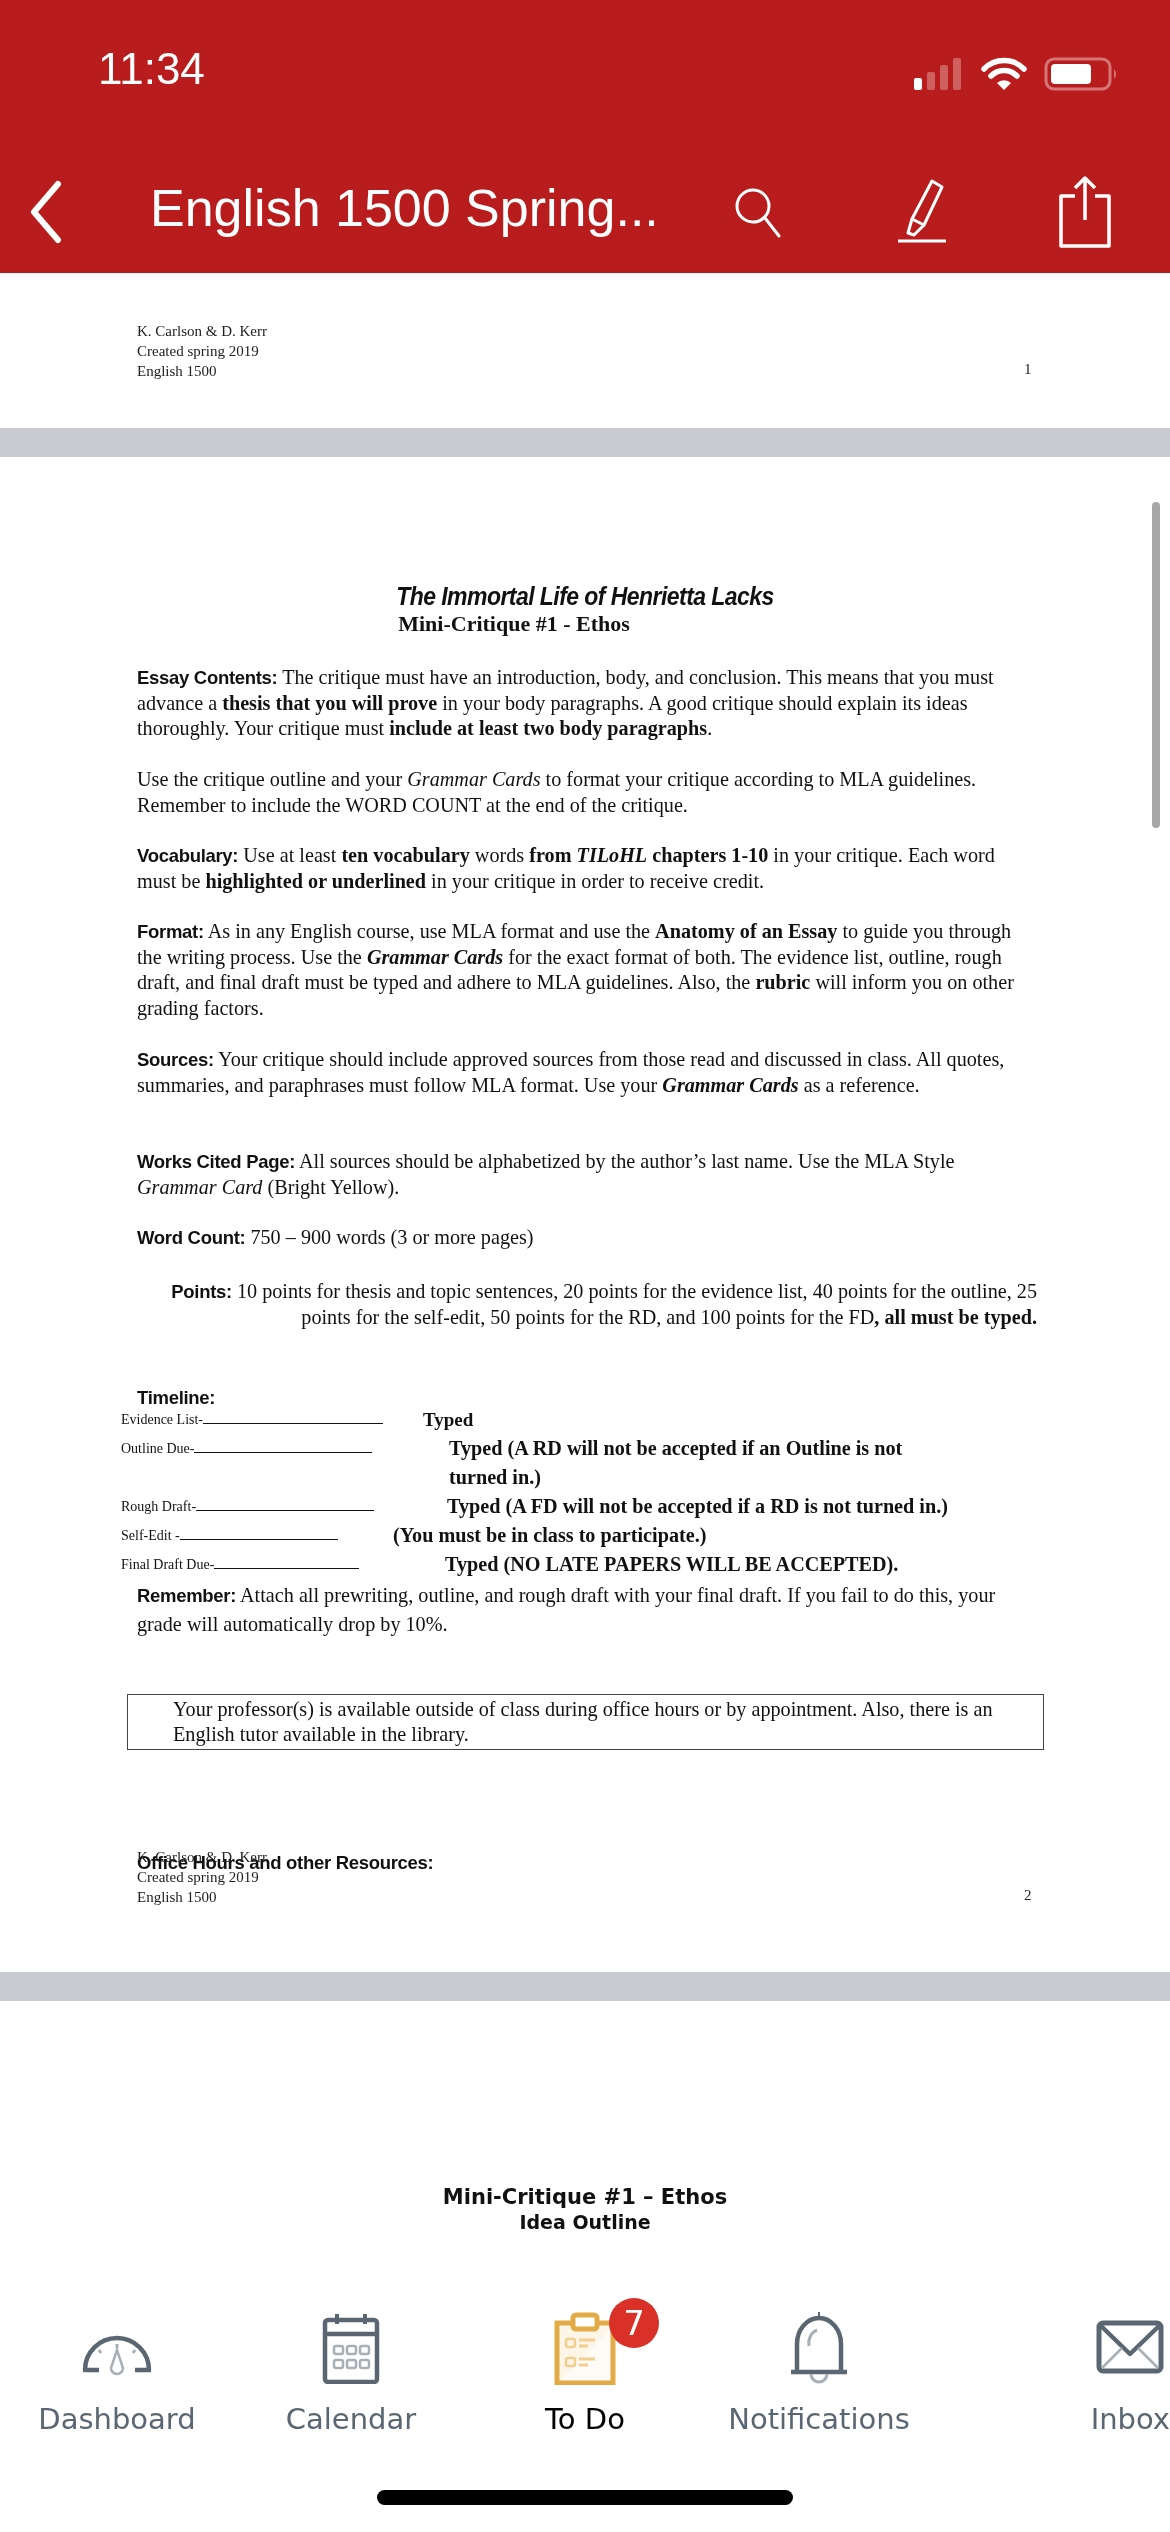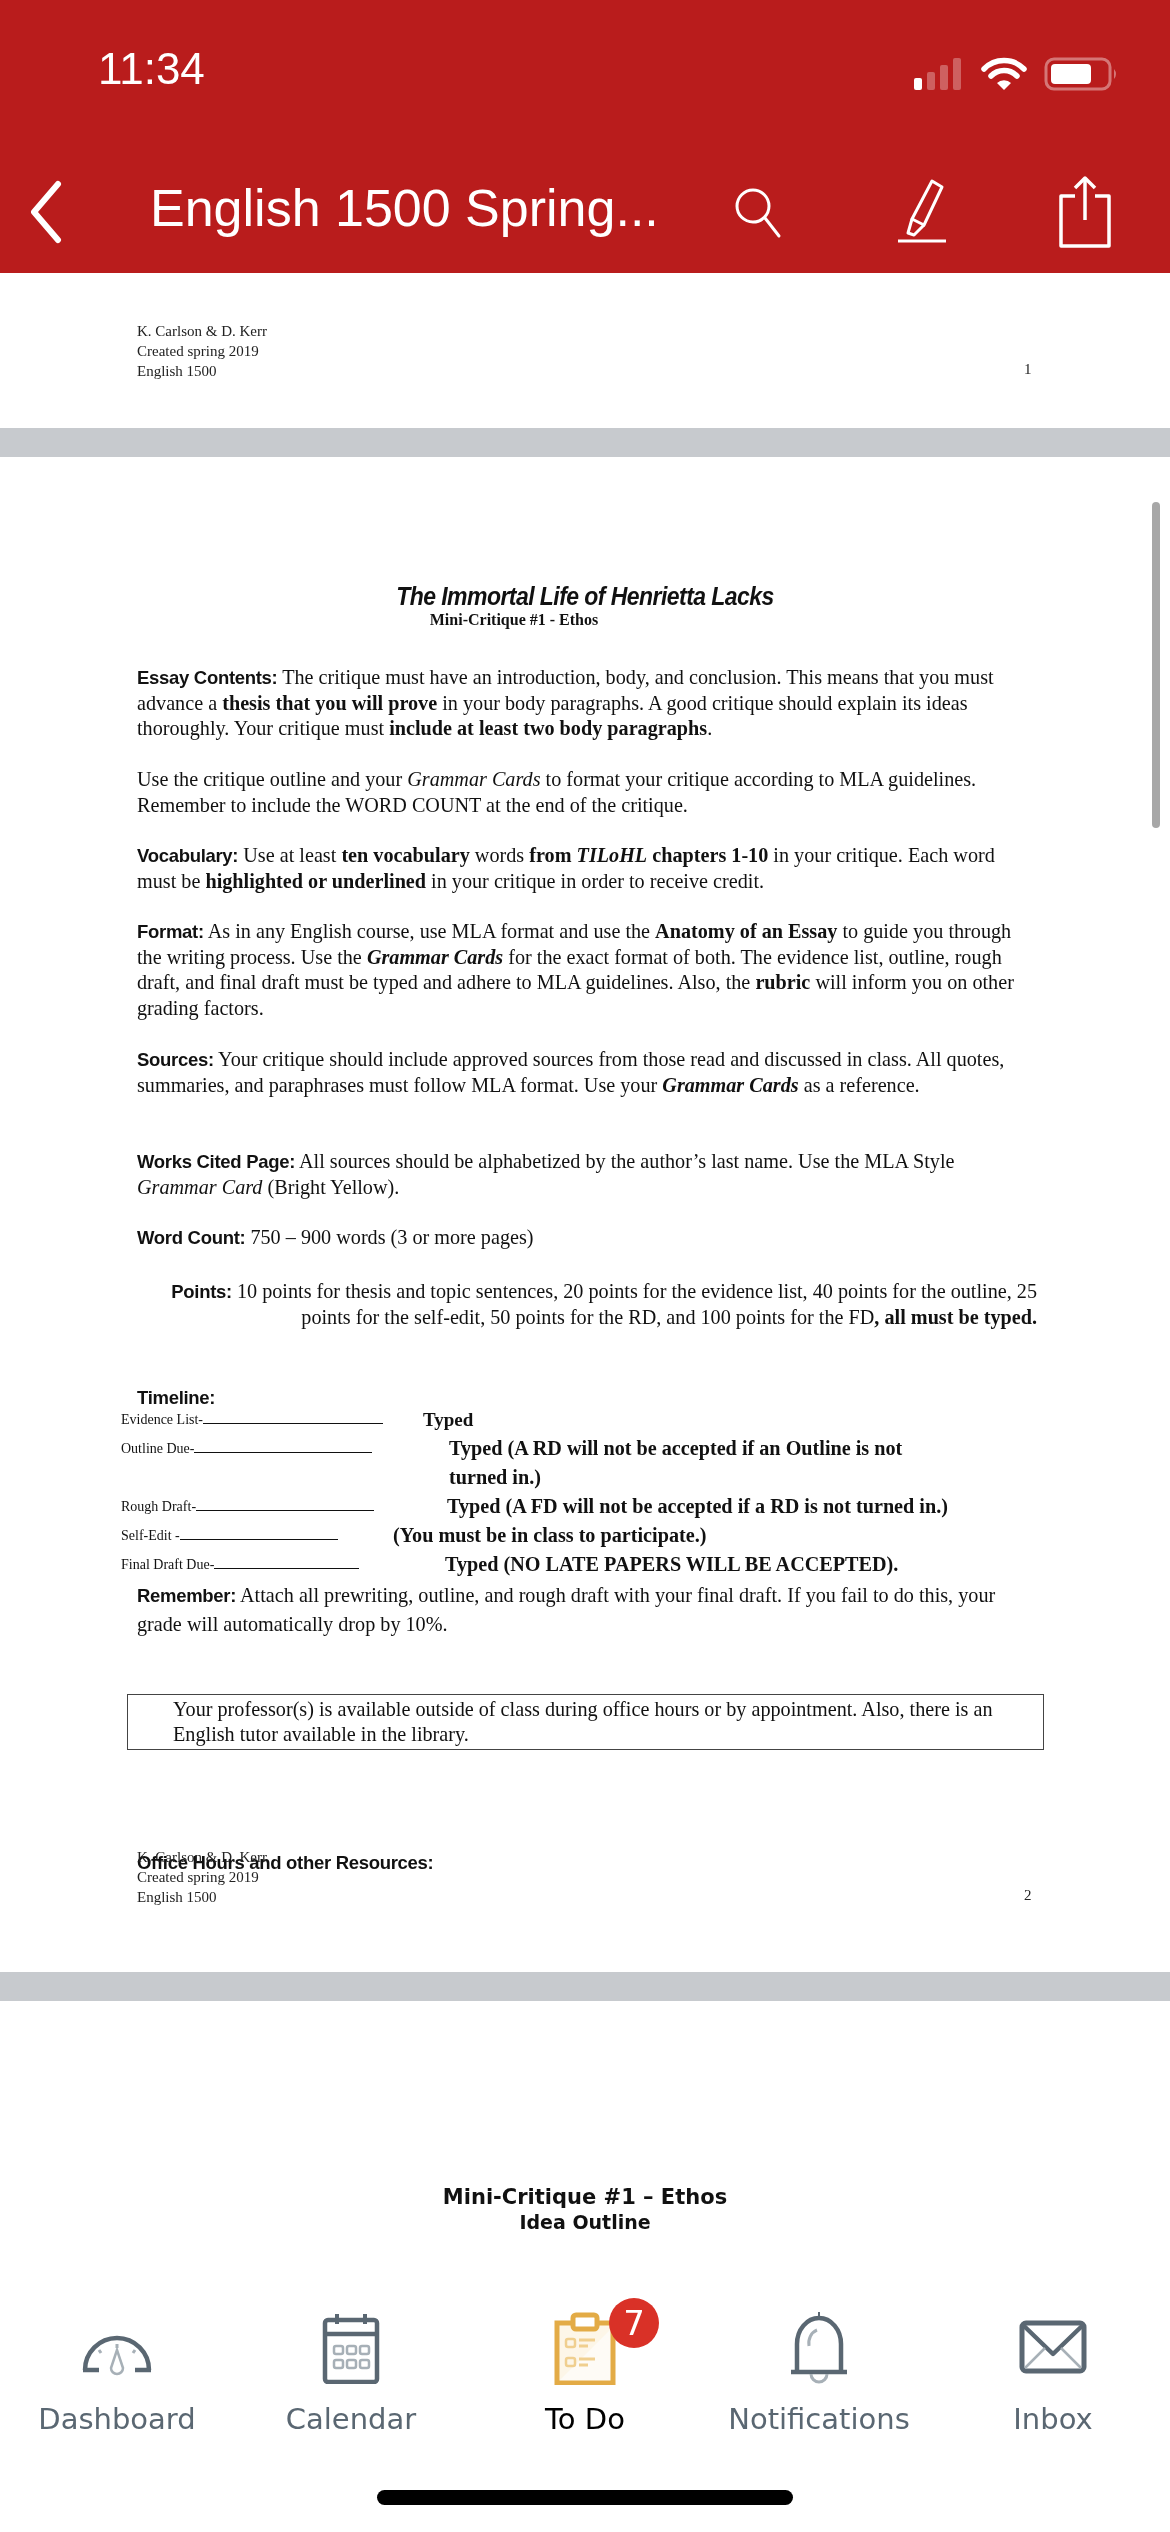--- a/index.html
+++ b/index.html
@@ -19,21 +19,21 @@
   .share-btn { left: 1050px; }
 
   
   .viewer { position: absolute; left: 0; top: 273px; width: 1170px; height: 2017px; overflow: hidden; background: #ffffff; }
   .page-gap { position: absolute; left: 0; width: 1170px; height: 29px; background: #c7cace; }
   .page { position: absolute; left: 0; width: 1170px; background: #fff; font-family: "Liberation Serif", "DejaVu Serif", serif; color: #111; }
   .running-head { position: absolute; left: 137px; font-size: 15px; line-height: 20px; color: #222; }
   .page-num { position: absolute; font-size: 15px; color: #222; }
 
   .doc-title { position: absolute; left: 0; width: 1170px; text-align: center; font-family: "Liberation Sans", sans-serif; font-weight: 900; font-style: italic; font-size: 25px; letter-spacing: -0.6px; transform: scaleX(0.92); }
-  .doc-subtitle { position: absolute; left: 0; width: 1028px; text-align: center; font-size: 16px; font-weight: 700; }
+  .doc-subtitle { position: absolute; left: 0; width: 1028px; text-align: center; font-size: 22px; font-weight: 700; }
 
   .para { position: absolute; left: 137px; width: 900px; font-size: 20.2px; line-height: 25.5px; color: #111; }
   .para b.sans { font-family: "Liberation Sans", sans-serif; font-weight: 700; font-size: 18.5px; letter-spacing: -0.3px; }
   .timeline-row { position: absolute; left: 121px; font-size: 14px; line-height: 25px; white-space: nowrap; }
   .tl-label { display: inline-block; }
   .tl-blank { display: inline-block; border-bottom: 1.5px solid #111; height: 17px; vertical-align: baseline; }
   .tl-note { position: absolute; font-weight: 700; white-space: nowrap; }
   .office-box { position: absolute; left: 127px; top: 1421px; width: 917px; height: 56px; border: 1.5px solid #444; padding: 2px 10px; font-size: 20.2px; line-height: 25px; }
 
   .p2-title { position: absolute; left: 0; width: 1170px; text-align: center; font-family: "DejaVu Sans", sans-serif; font-weight: 700; font-size: 21px; }
@@ -273,21 +273,21 @@
         <line x1="32" y1="2" x2="32" y2="8" stroke="#5a6772" stroke-width="2"></line>
         <path d="M10 62 L10 34 A22 26 0 0 1 54 34 L54 62" stroke="#5a6772" stroke-width="4.5" fill="none"></path>
         <line x1="4" y1="62" x2="60" y2="62" stroke="#5a6772" stroke-width="4.5"></line>
         <path d="M24 64 A8 8 0 0 0 40 64" stroke="#a7b0b7" stroke-width="3" fill="none"></path>
         <path d="M22 36 A12 14 0 0 1 30 20" stroke="#a7b0b7" stroke-width="3" fill="none"></path>
       </svg>
     </div>
     <div class="tab-label">Notifications</div>
   </div>
 
-  <div class="tab" style="left:936px;">
+  <div class="tab" style="left:936px;align-items:flex-end;">
     <div class="tab-icon">
       <svg width="68" height="56" viewBox="0 0 68 56">
         <rect x="3" y="3" width="62" height="48" rx="4" stroke="#5a6772" stroke-width="5" fill="none"></rect>
         <path d="M5 6 L34 34 L63 6" stroke="#5a6772" stroke-width="4.5" fill="none" stroke-linejoin="round"></path>
         <line x1="6" y1="48" x2="26" y2="28" stroke="#a7b0b7" stroke-width="2.5"></line>
         <line x1="62" y1="48" x2="42" y2="28" stroke="#a7b0b7" stroke-width="2.5"></line>
       </svg>
     </div>
     <div class="tab-label">Inbox</div>
   </div>

